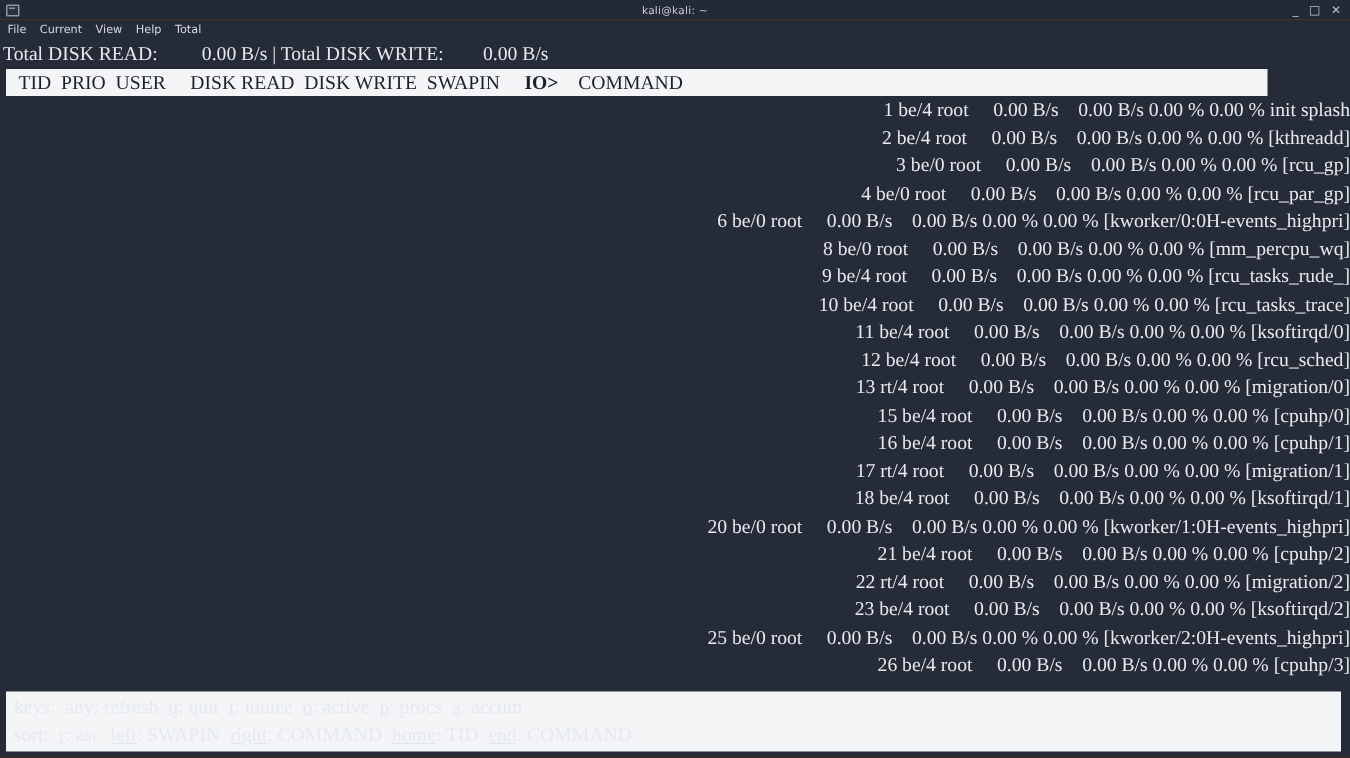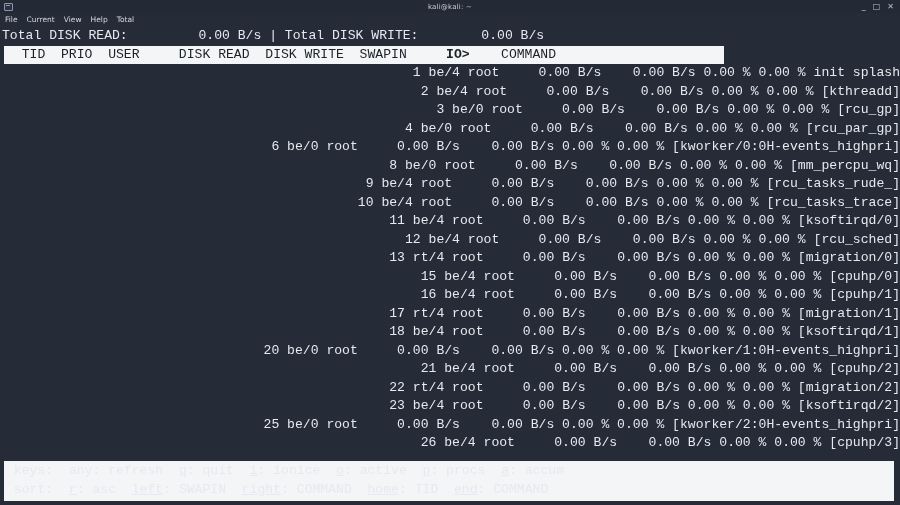--- a/index.html
+++ b/index.html
@@ -44,36 +44,36 @@
     font-size: 7.5px; color: #d4d9e2;
   }
   #menubar span { cursor: default; text-align: center; }
 
   
   #terminal {
     flex: 1 1 auto; background: #252b37; position: relative;
     padding: 0; overflow: hidden;
   }
   pre.term {
-    font-family: Liberation Mono, monospace;
+    font-family: Liberation Serif, serif;
     font-size: 13.1px;
     line-height: 18.5px;
     color: #e6e9ef;
     white-space: pre;
     letter-spacing: 0px;
     margin: 0;
   }
 
   .summary { padding-left: 2px; padding-top: 1px; }
   .summary .row { display:block; }
 
   .inverse {
     background: #f4f5f7; color: #1c2029;
     display: block;
-    width: 720px;
+    width: 841px;
     margin-left: 4px;
     padding-left: 2px;
   }
   .inverse b { font-weight: bold; }
 
   .rows { padding-left: 2px; text-align: right; }
   .rows .trow { display: block; }
 
   #statusbar {
     position: absolute; left: 4px; right: 6px; bottom: 4px;

